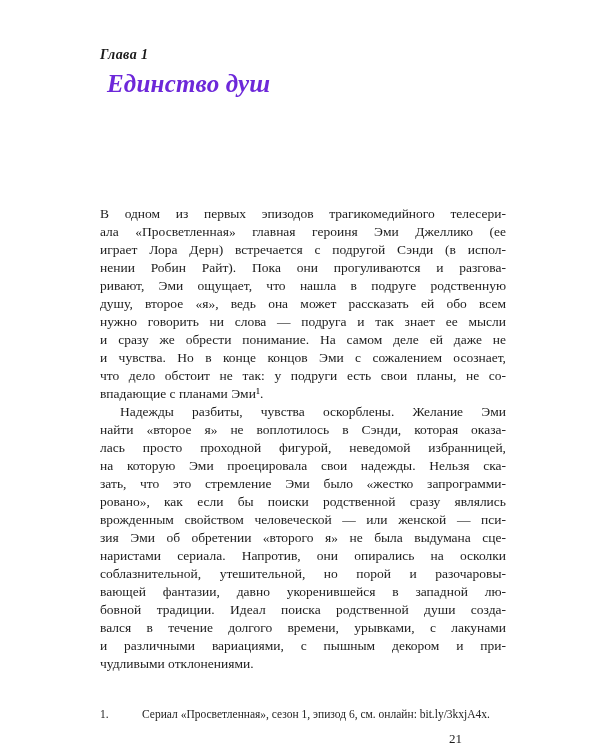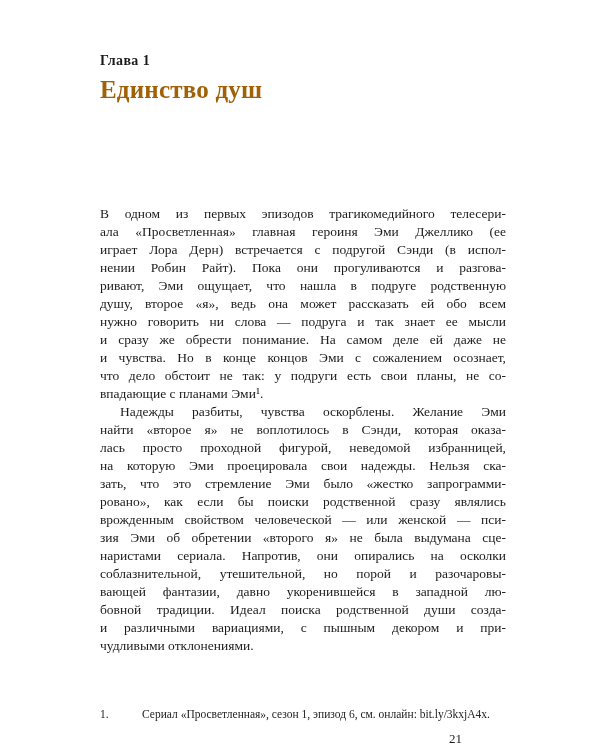--- a/index.html
+++ b/index.html
@@ -11,35 +11,37 @@
     width: 600px;
     height: 750px;
     background: #ffffff;
     font-family: "Liberation Serif", "DejaVu Serif", serif;
     color: #1c1c1c;
   }
 
   .heading-block {
     position: absolute;
     left: 100px;
-    top: 53px;
+    top: 47px;
     width: 406px;
+    font-style: italic;
   }
   .chapter-label {
     font-size: 14px;
     font-weight: 700;
     letter-spacing: 0.4px;
     color: #1a1a1a;
   }
   .page-title {
     margin-top: 7px;
     font-size: 25px;
     font-weight: 700;
     letter-spacing: 0.2px;
-    color: #a16207;
+    color: #6d28d9;
+    margin-left: 7px;
   }
 
   .body-text {
     position: absolute;
     left: 100px;
     top: 205px;
     width: 406px;
     font-size: 13.5px;
     line-height: 18px;
     color: #1c1c1c;
@@ -108,20 +110,21 @@
         <div class="line">лась просто проходной фигурой, неведомой избранницей,</div>
         <div class="line">на которую Эми проецировала свои надежды. Нельзя ска-</div>
         <div class="line">зать, что это стремление Эми было «жестко запрограмми-</div>
         <div class="line">ровано», как если бы поиски родственной сразу являлись</div>
         <div class="line">врожденным свойством человеческой — или женской — пси-</div>
         <div class="line">зия Эми об обретении «второго я» не была выдумана сце-</div>
         <div class="line">наристами сериала. Напротив, они опирались на осколки</div>
         <div class="line">соблазнительной, утешительной, но порой и разочаровы-</div>
         <div class="line">вающей фантазии, давно укоренившейся в западной лю-</div>
         <div class="line">бовной традиции. Идеал поиска родственной души созда-</div>
+        <div class="line">вался в течение долгого времени, урывками, с лакунами</div>
         <div class="line">и различными вариациями, с пышным декором и при-</div>
         <div class="line last">чудливыми отклонениями.</div>
       </div>
   </div>
 
   <div class="footnote">
     <span class="footnote-number">1.</span>
     <span class="footnote-text">Сериал «Просветленная», сезон 1, эпизод 6, см. онлайн: bit.ly/3kxjA4x.</span>
   </div>
 

